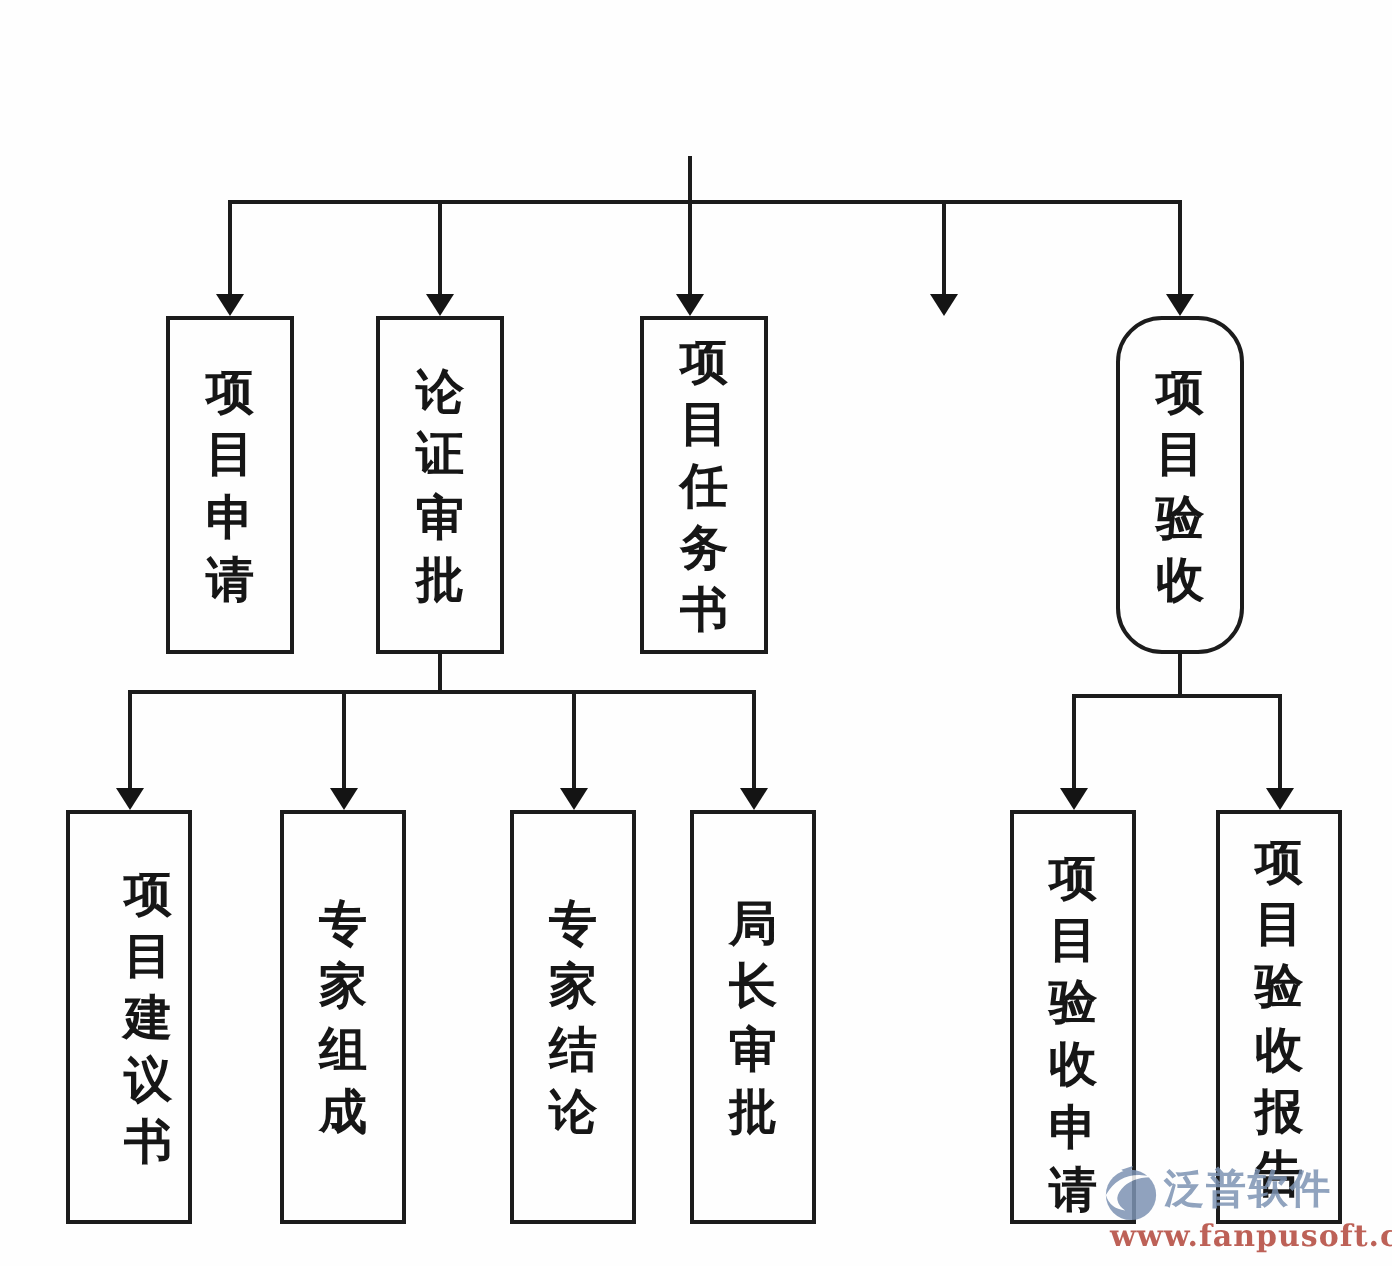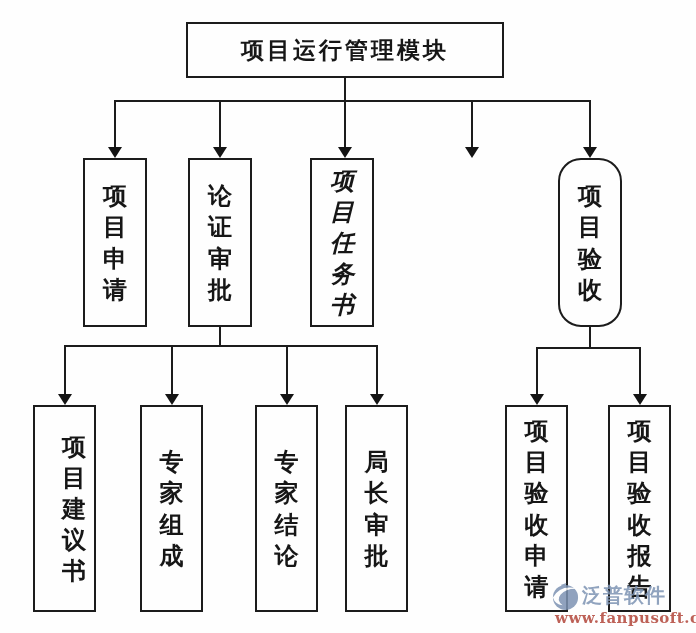--- a/index.html
+++ b/index.html
@@ -89,44 +89,41 @@
     margin-left: 4px;
     line-height: 1.2;
   }
   .wm-logo { width: 29px; height: 29px; flex: 0 0 auto; opacity: 0.85; }
 </style>
 </head>
 <body>
 
 <div class="stage">
 
-  <div class="node node-root">
-    <span>项目运行管理模块</span>
-  </div>
 
   <div class="line vline" style="left:344px; top:78px; height:23px;"></div>
   <div class="line hline" style="left:114px; top:100px; width:477px;"></div>
   <div class="line vline" style="left:114px; top:100px; height:48px;"></div>
   <div class="line vline" style="left:219px; top:100px; height:48px;"></div>
   <div class="line vline" style="left:344px; top:100px; height:48px;"></div>
   <div class="line vline" style="left:471px; top:100px; height:48px;"></div>
   <div class="line vline" style="left:589px; top:100px; height:48px;"></div>
   <div class="arrowhead" style="left:108px; top:147px;"></div>
   <div class="arrowhead" style="left:213px; top:147px;"></div>
   <div class="arrowhead" style="left:338px; top:147px;"></div>
   <div class="arrowhead" style="left:465px; top:147px;"></div>
   <div class="arrowhead" style="left:583px; top:147px;"></div>
 
   <div class="node vnode row2" style="left:83px;justify-content:center;">
     <div class="vtext">项目申请</div>
   </div>
   <div class="node vnode row2" style="left:188px;">
     <div class="vtext">论证审批</div>
   </div>
-  <div class="node vnode row2" style="left:310px;font-style:italic;">
+  <div class="node vnode row2" style="left:320px;">
     <div class="vtext">项目任务书</div>
   </div>
   <div class="node vnode row2" style="left:558px;border-radius:23px;">
     <div class="vtext">项目验收</div>
   </div>
 
   <div class="line vline" style="left:219px; top:327px; height:19px;"></div>
   <div class="line hline" style="left:64px; top:345px; width:314px;"></div>
   <div class="line vline" style="left:64px; top:345px; height:49px;"></div>
   <div class="line vline" style="left:171px; top:345px; height:49px;"></div>
@@ -149,21 +146,21 @@
   </div>
   <div class="node vnode row3" style="left:140px;">
     <div class="vtext">专家组成</div>
   </div>
   <div class="node vnode row3" style="left:255px;">
     <div class="vtext">专家结论</div>
   </div>
   <div class="node vnode row3" style="left:345px;">
     <div class="vtext">局长审批</div>
   </div>
-  <div class="node vnode row3" style="left:505px;">
+  <div class="node vnode row3" style="left:505px;align-items:flex-end;">
     <div class="vtext">项目验收申请</div>
   </div>
   <div class="node vnode row3" style="left:608px;">
     <div class="vtext">项目验收报告</div>
   </div>
 
   <div class="watermark">
     <div class="wm-row">
       <svg class="wm-logo" viewBox="0 0 30 30">
         <circle cx="15" cy="16" r="13" fill="#7d93b3"></circle>

